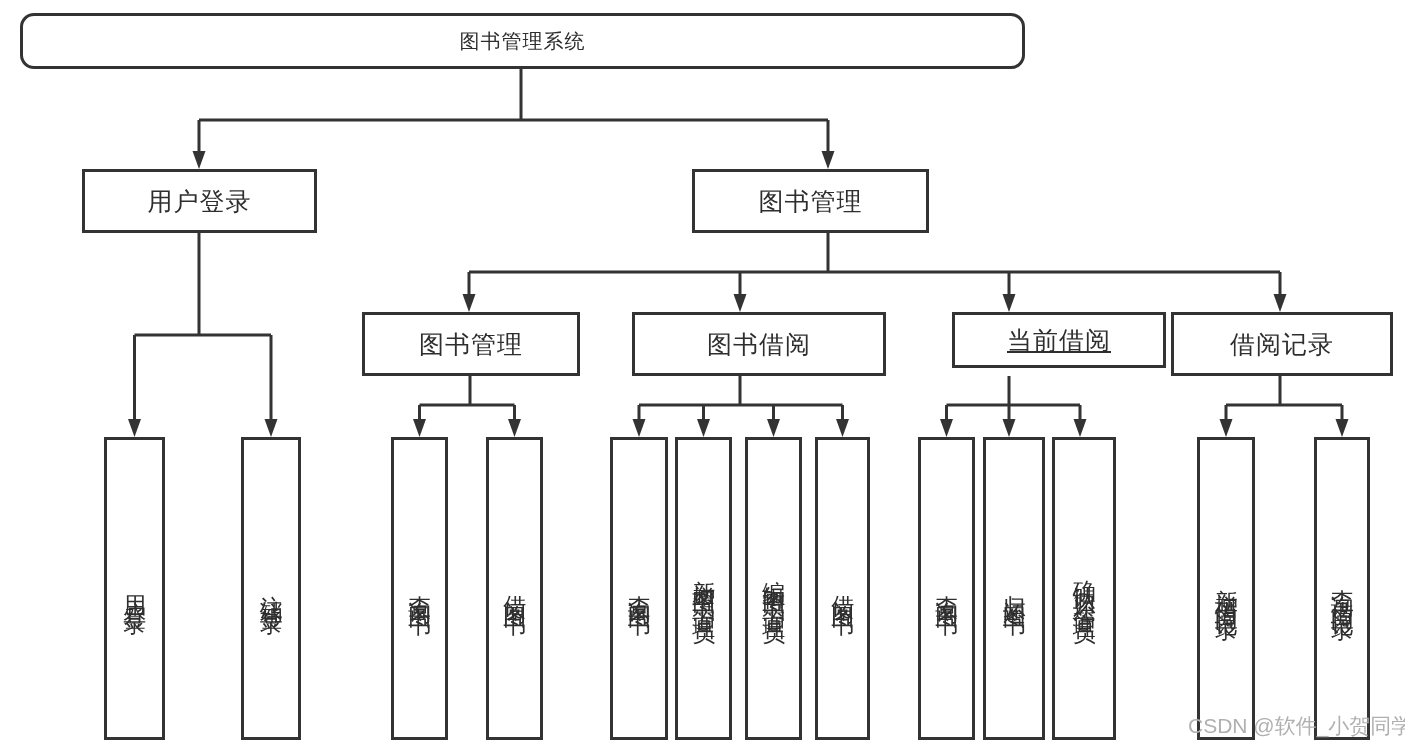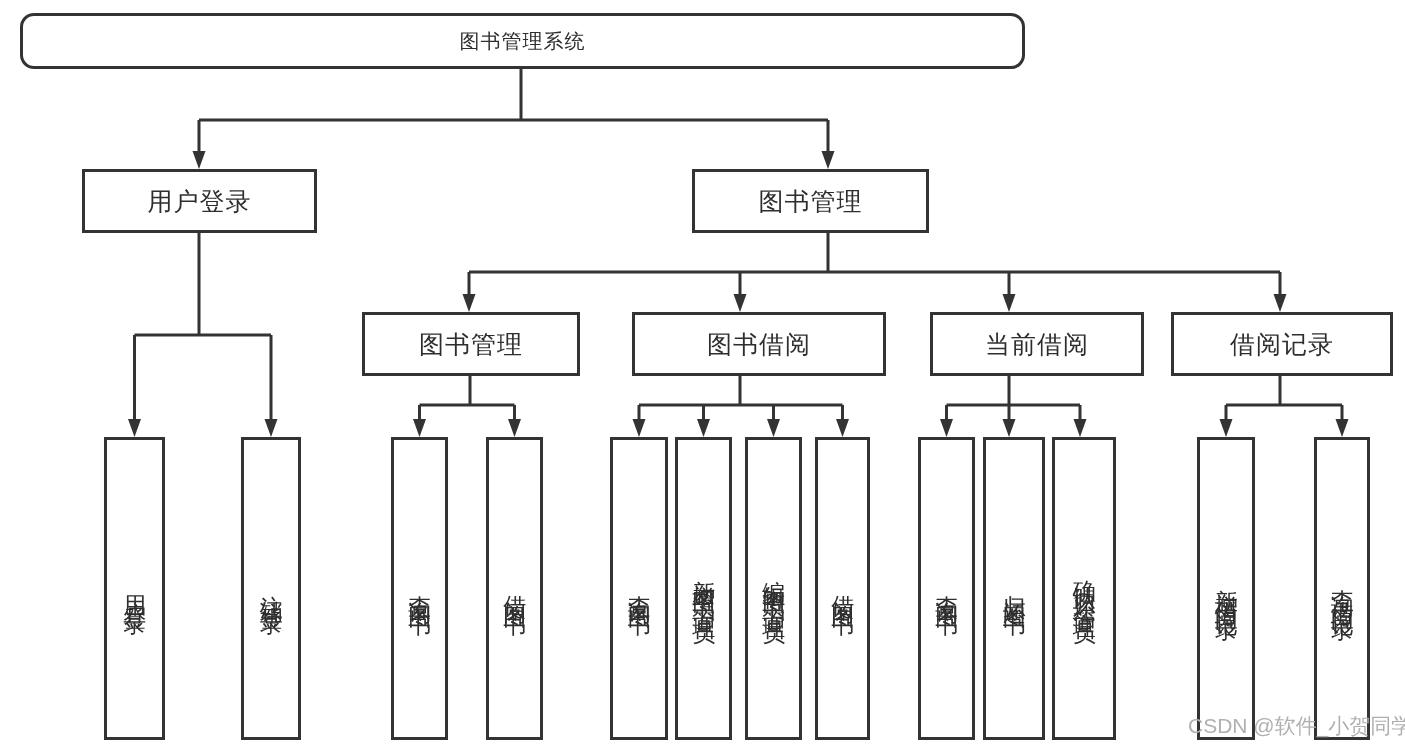--- a/index.html
+++ b/index.html
@@ -91,21 +91,21 @@
     </g>
   </svg>
 
   <div class="box root" style="left:20px; top:13px; width:1005px; height:56px;">图书管理系统</div>
 
   <div class="box" style="left:82px; top:169px; width:235px; height:64px;">用户登录</div>
   <div class="box" style="left:692px; top:169px; width:237px; height:64px;font-family:Liberation Serif, serif;">图书管理</div>
 
   <div class="box" style="left:362px; top:312px; width:218px; height:64px;">图书管理</div>
   <div class="box" style="left:632px; top:312px; width:254px; height:64px;">图书借阅</div>
-  <div class="box" style="left:930px; top:312px; width:214px; height:64px;">当前借阅</div>
+  <div class="box" style="left:952px; top:312px; width:214px; height:56px;text-decoration:underline;">当前借阅</div>
   <div class="box" style="left:1171px; top:312px; width:222px; height:64px;">借阅记录</div>
 
   <div class="vbox" style="left:104px; width:61px;">
     <span class="vtext">用户登录</span>
   </div>
   <div class="vbox" style="left:241px; width:60px;">
     <span class="vtext">注销登录</span>
   </div>
   <div class="vbox" style="left:391px; width:57px;">
     <span class="vtext">查询图书</span>

